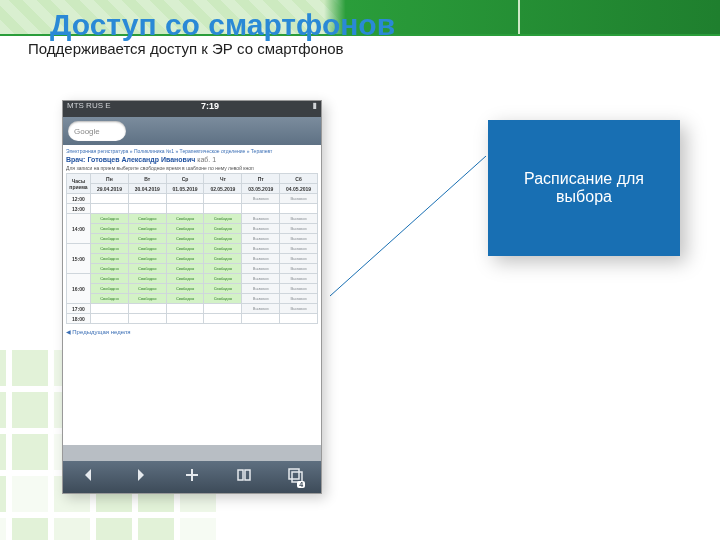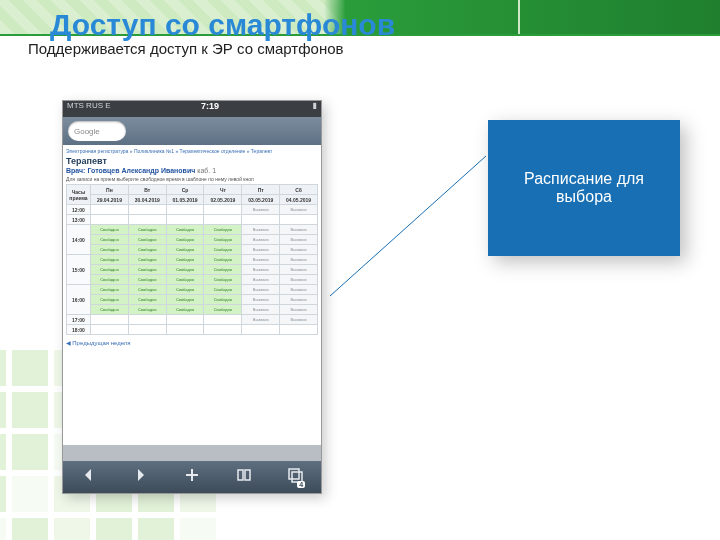--- a/index.html
+++ b/index.html
@@ -185,21 +185,20 @@
 
 
   <div class="urlbar">
     <div class="google-pill">
       <span>Google</span>
     </div>
   </div>
 
   <div class="page">
     <div class="bcrumb">Электронная регистратура » Поликлиника №1 » Терапевтическое отделение » Терапевт</div>
-    <div class="spec">Терапевт</div>
     <div class="doctor">
       <span>Врач:</span>
       <span>Готовцев Александр Иванович</span>
       <span style="color:#777;font-weight:normal">каб. 1</span>
     </div>
     <div class="hint">Для записи на прием выберите свободное время в шаблоне по нему левой кноп</div>
 
     <table class="sched-table">
       <thead>
         <tr>

